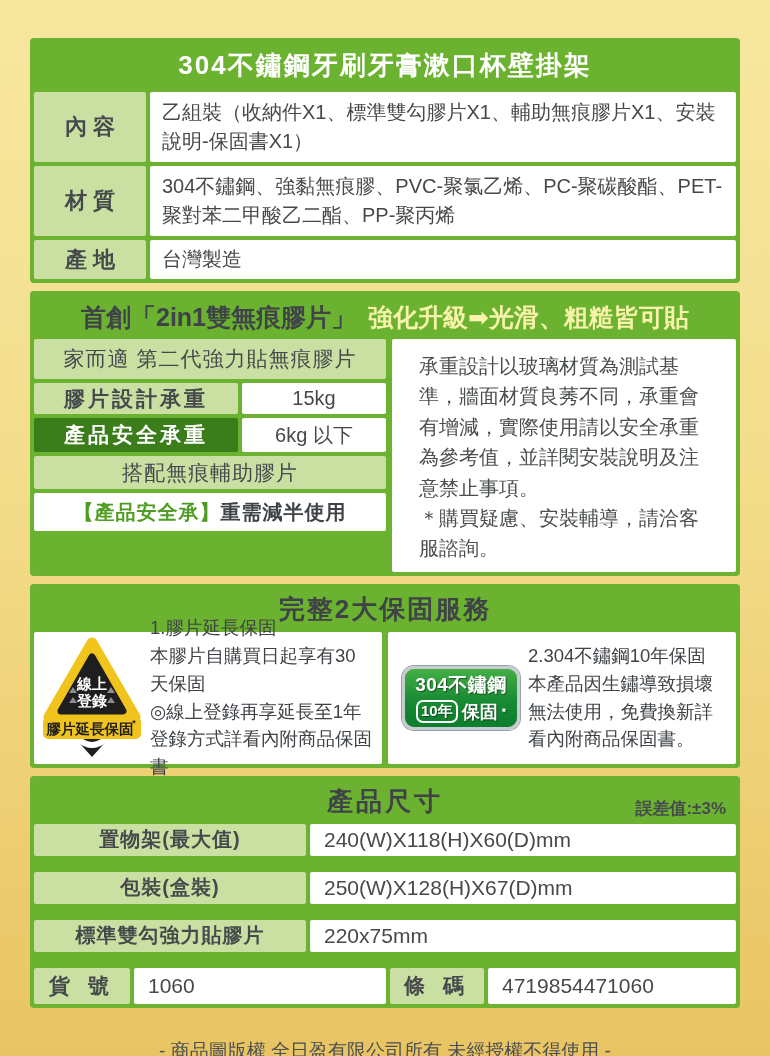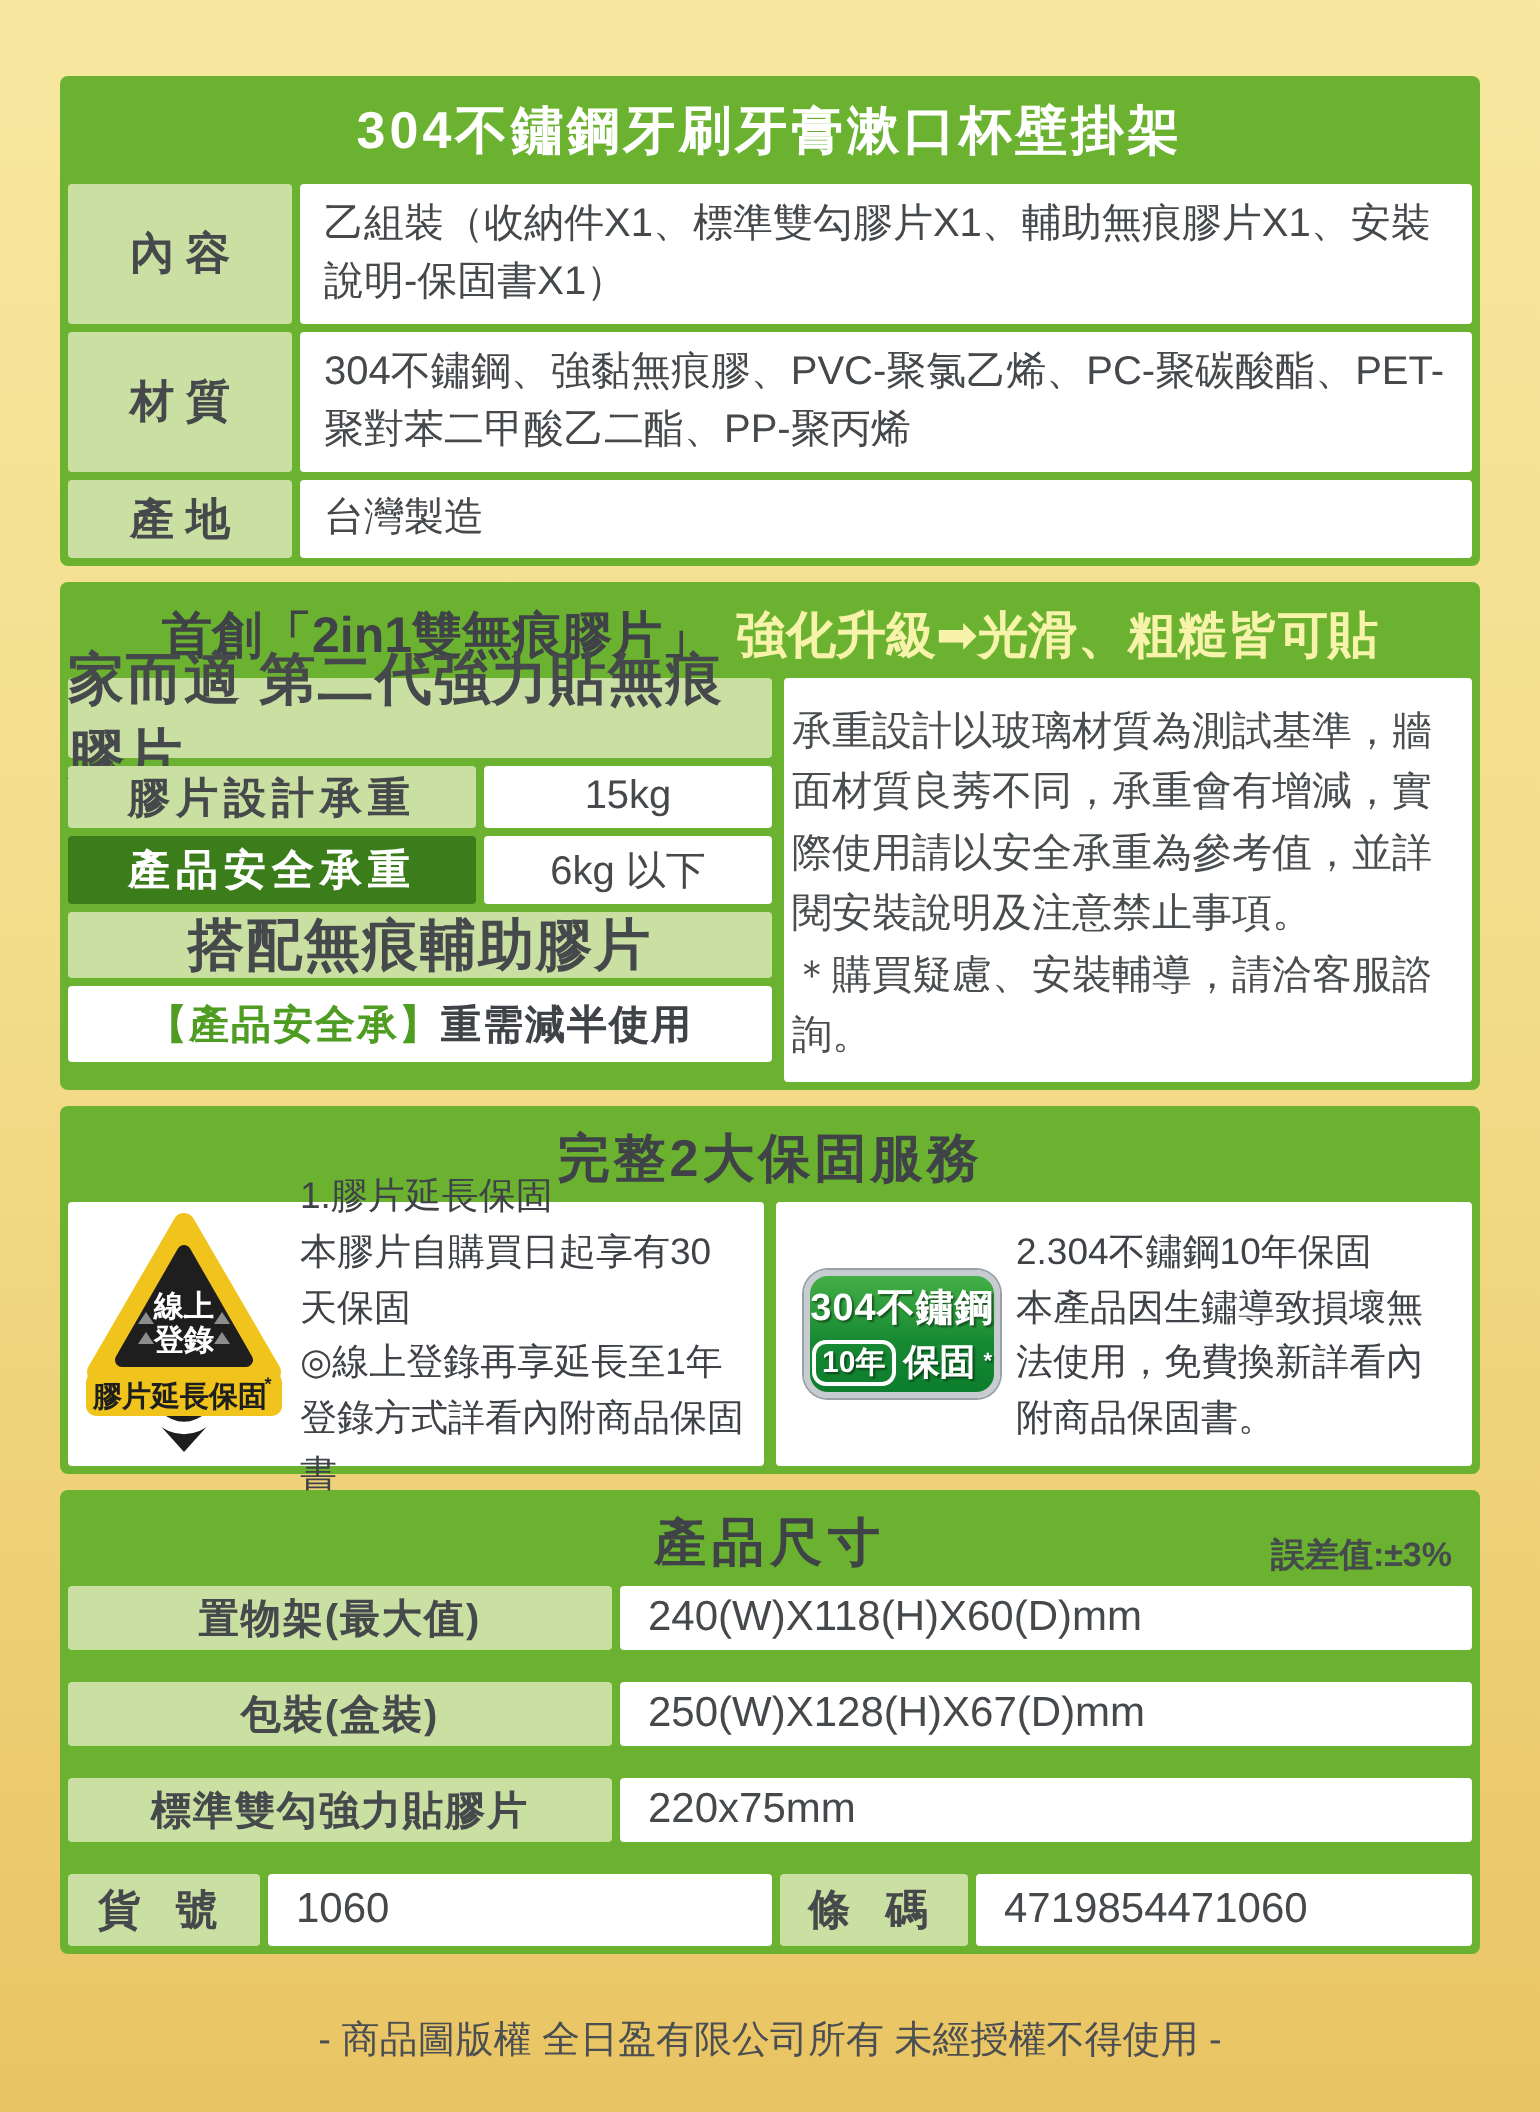--- a/index.html
+++ b/index.html
@@ -43,58 +43,58 @@
     height:44px; display:flex; align-items:center; justify-content:center; gap:12px;
     font-size:25px; font-weight:bold;
   }
   .adh-main { color:#3f4347; }
   .adh-highlight { color:#f8f3ab; }
   .adh-body { display:flex; gap:6px; }
   .adh-table { width:352px; flex:none; display:flex; flex-direction:column; gap:4px; }
   .adh-row { border-radius:2px; display:flex; }
   .adh-full {
     align-items:center; justify-content:center;
-    font-size:28px; font-weight:bold; letter-spacing:1px;
+    font-size:21px; font-weight:normal; letter-spacing:1px;
   }
   .adh-split { gap:4px; background:transparent; }
   .a-label {
     width:204px; flex:none; display:flex; align-items:center; justify-content:center;
     font-size:21px; font-weight:bold; letter-spacing:3px; border-radius:2px;
   }
   .a-value {
     flex:1; display:flex; align-items:center; justify-content:center;
     font-size:20px; border-radius:2px;
   }
   .r-head { height:40px; }
   .r-design { height:31px; }
   .r-safe { height:34px; }
   .r-aux { height:33px; }
   .r-note { height:38px; justify-content:center; font-size:20px; font-weight:bold; }
   .note-green { color:#4f9c22; }
   .note-rest { color:#3f4347; }
   .adh-desc {
-    flex:1; background:#ffffff; border-radius:2px; padding:12px 4px 8px;
+    flex:1; background:#ffffff; border-radius:2px; padding:12px 27px 8px;
     font-size:20px; line-height:1.52; color:#4a4e50;
   }
   .adh-desc p { margin:0; }
 
   
   .warr-heading {
     height:44px; display:flex; align-items:center; justify-content:center;
     font-size:26px; font-weight:bold; color:#3f4347; letter-spacing:2px;
   }
   .warr-body { display:flex; gap:6px; }
   .warr-col {
     flex:1; background:#ffffff; border-radius:2px; height:132px;
     display:flex; align-items:center; padding:0 8px;
   }
   .warr-text { font-size:18.5px; line-height:1.5; color:#3f4347; margin-left:8px; }
   .badge-online { flex:none; }
   .badge-steel {
-    flex:none; width:98px; height:64px; border-radius:12px;
+    flex:none; width:118px; height:64px; border-radius:12px;
     background:linear-gradient(180deg,#44af45 0%,#188a33 55%,#0c7d2c 100%);
     border:3px solid #c7ccd0; box-shadow:0 0 0 1px #9aa1a6;
     display:flex; flex-direction:column; align-items:center; justify-content:center;
     color:#ffffff; font-weight:bold; margin-left:6px;
   }
   .badge-steel .bs-line1 { font-size:19px; letter-spacing:0.5px; text-shadow:1px 1px 1px rgba(0,0,0,.45); }
   .badge-steel .bs-line2 { display:flex; align-items:center; gap:4px; margin-top:2px; text-shadow:1px 1px 1px rgba(0,0,0,.45); }
   .bs-year { border:2px solid #ffffff; border-radius:7px; padding:0 3px; font-size:15px; }
   .bs-word { font-size:18px; }
   .bs-star { font-size:11px; vertical-align:top; }

